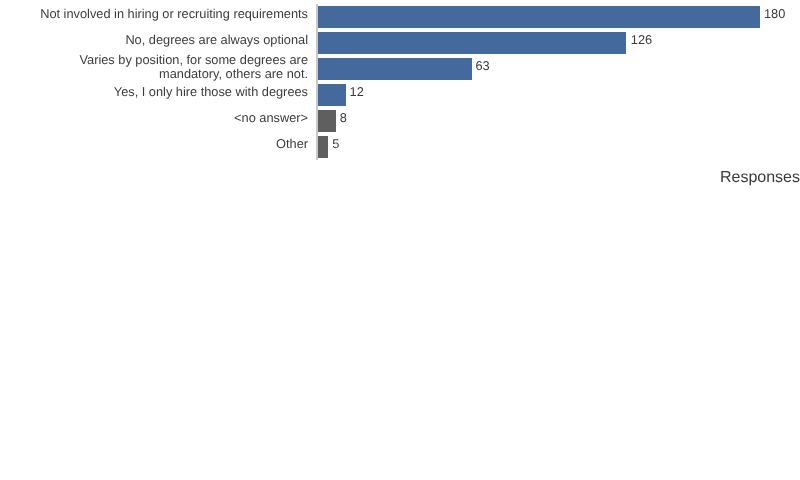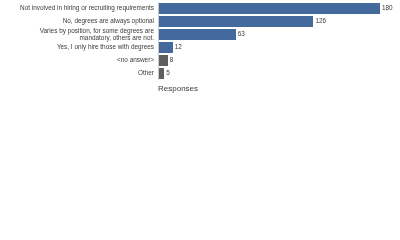--- a/index.html
+++ b/index.html
@@ -71,21 +71,21 @@
     top: 2px;
     width: 1px;
     height: 78px;
     background: #c9c9c9;
   }
   .axis-title {
     position: absolute;
     left: 158px;
     top: 84px;
     width: 242px;
-    text-align: left;
+    text-align: right;
     font-size: 8px;
     line-height: 10px;
     color: #3b3b3b;
   }
 </style>
 </head>
 <body>
 
 <div id="chart-root">
 

